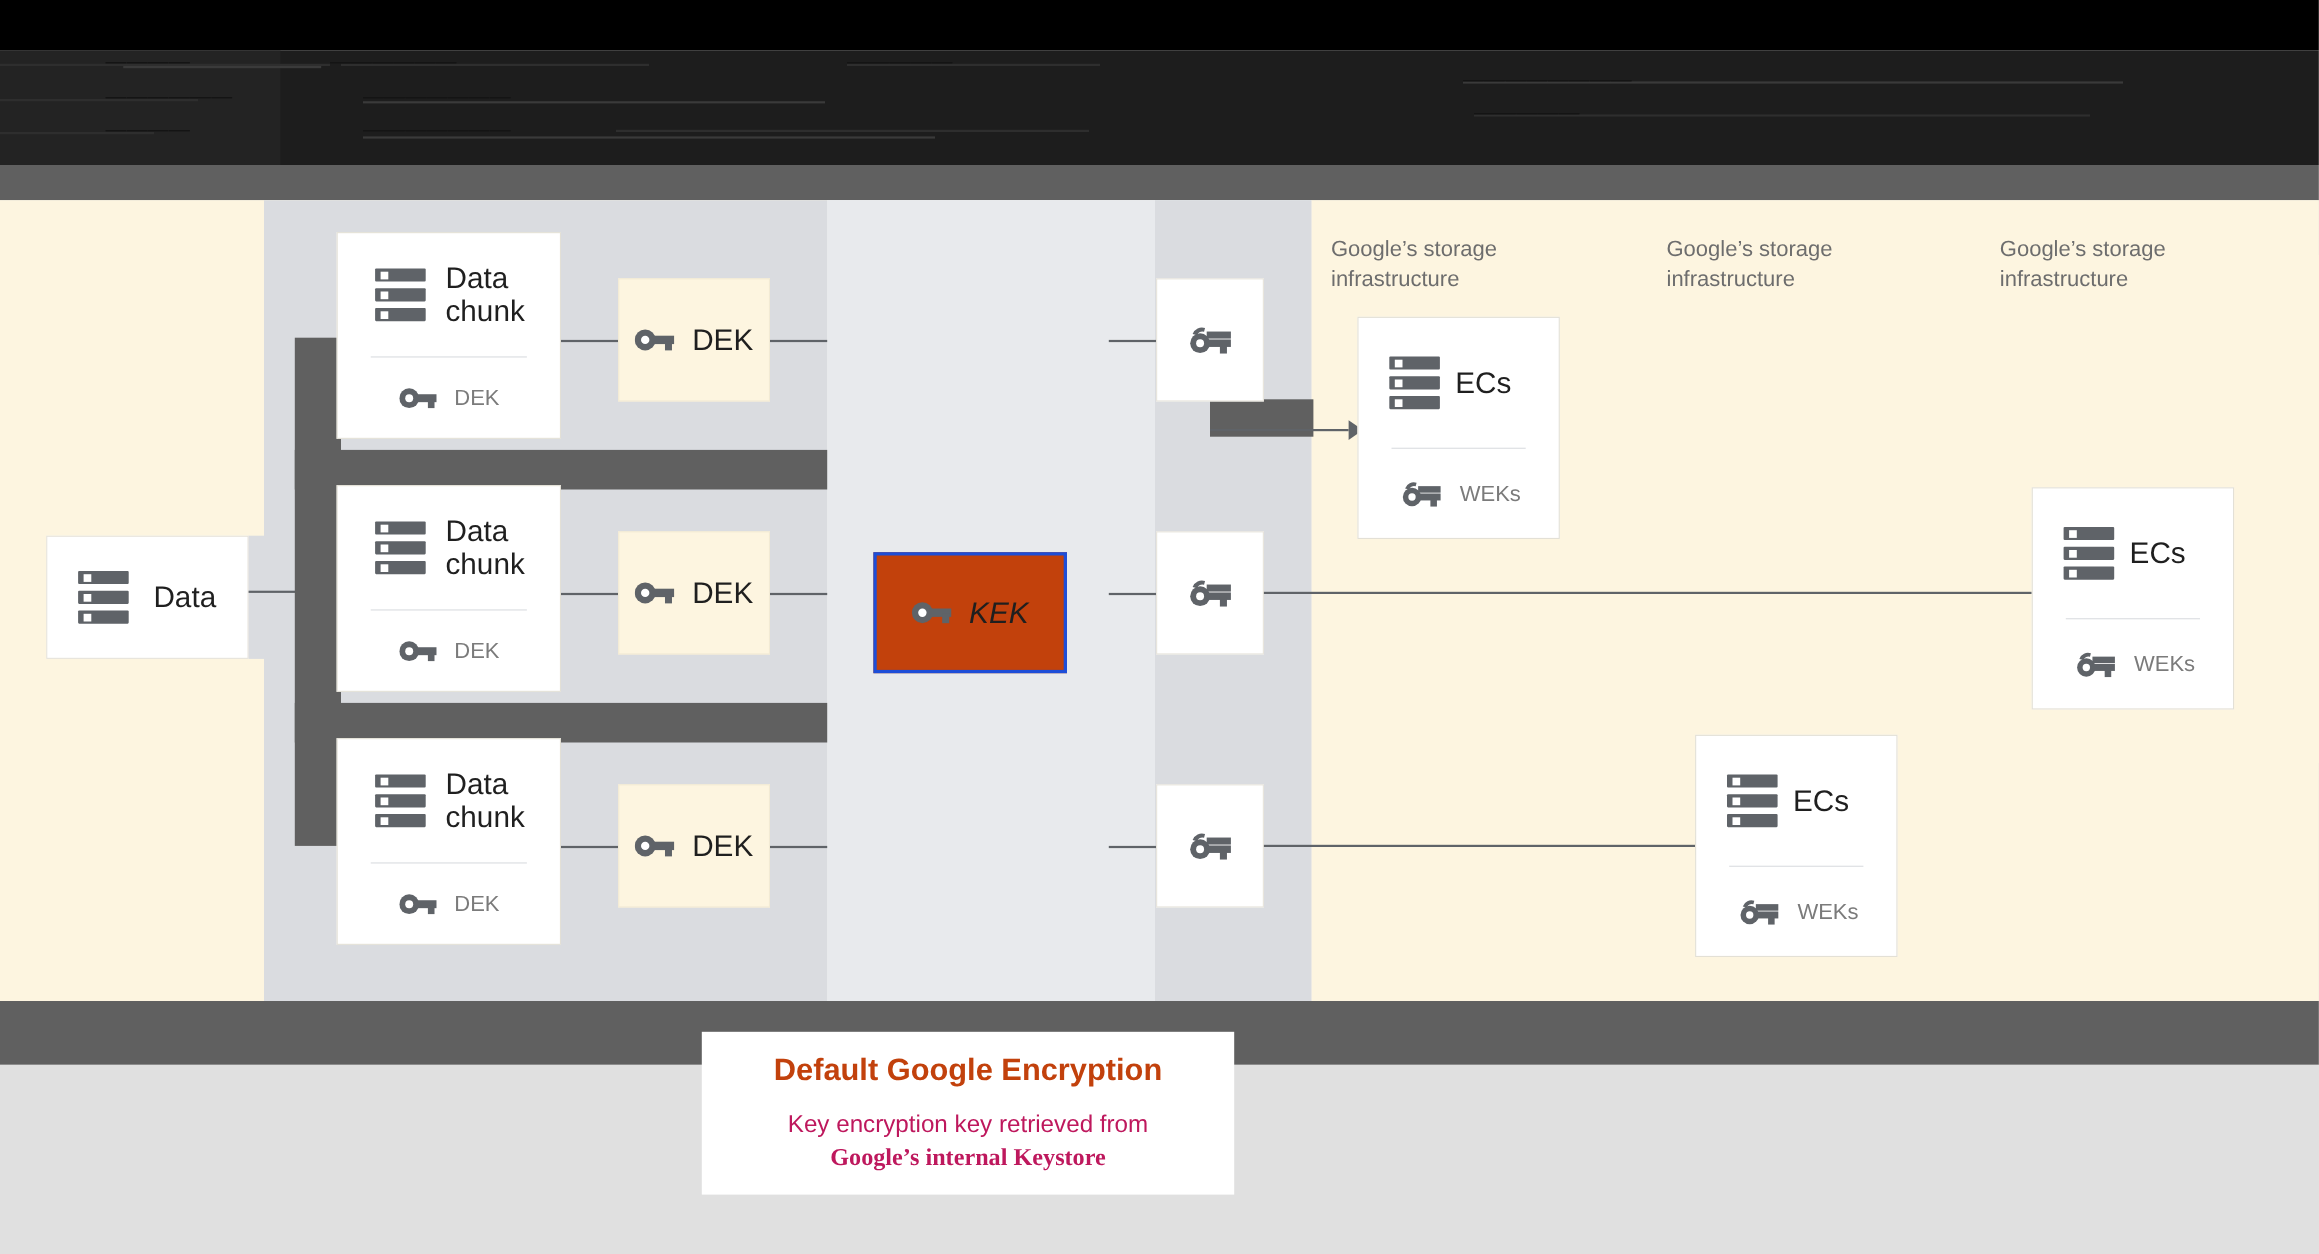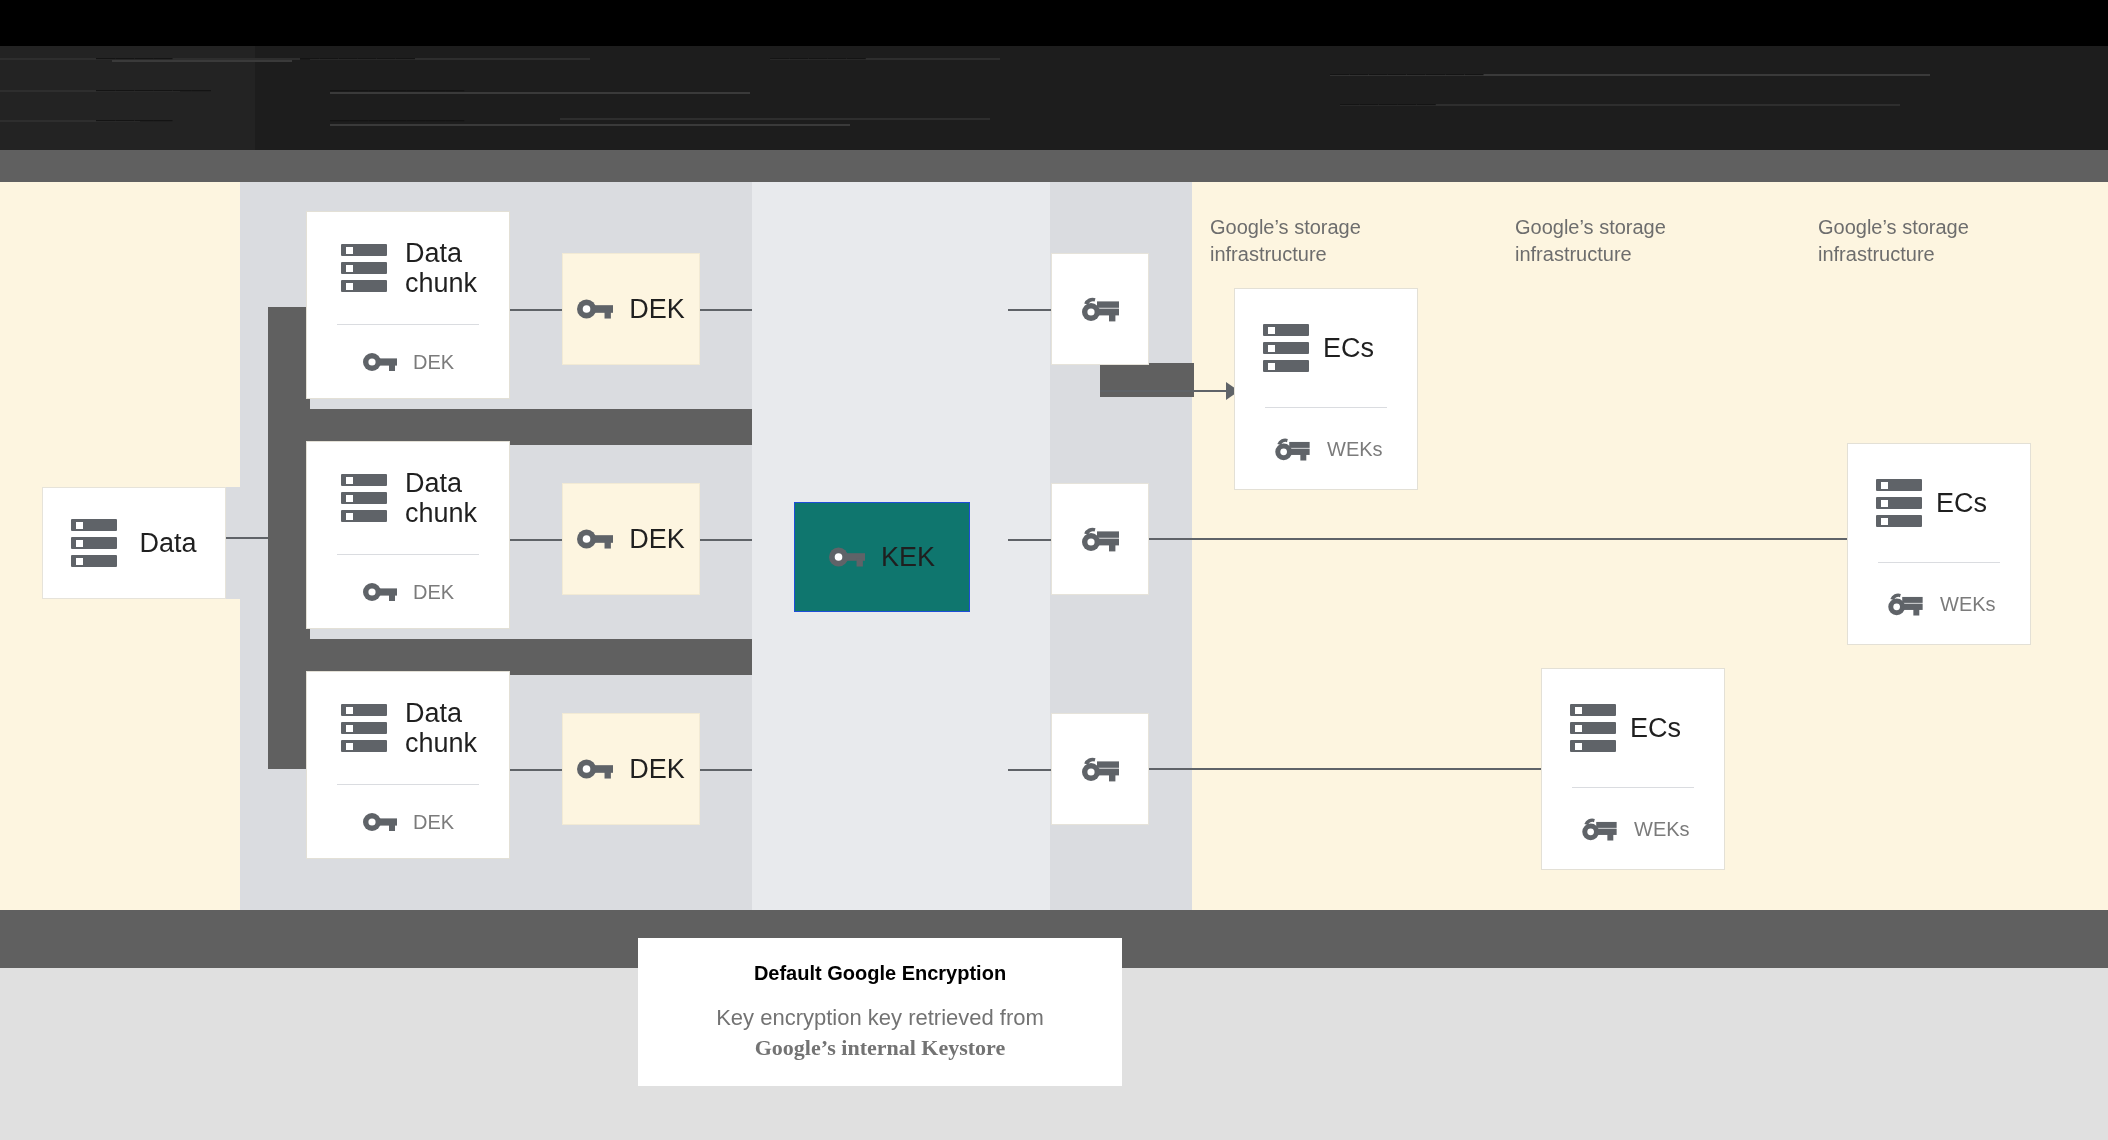--- a/index.html
+++ b/index.html
@@ -42,21 +42,21 @@
   .card .top-row{display:flex;align-items:center;gap:18px;padding:0 0 0 34px;}
   .divider{height:1px;background:#dadce0;margin:0 30px;}
   .bot-row{display:flex;align-items:center;gap:16px;padding:0 0 0 56px;}
   .card-title{font-size:27px;color:#1f1f1f;line-height:1.12;}
   .card-sub{font-size:20px;color:#7b7b7b;}
 
   
   .kbox{position:absolute;box-sizing:border-box;display:flex;align-items:center;justify-content:center;gap:16px;}
   .kbox.white{background:#fff;border:1px solid #e6e3da;}
   .kbox.cream{background:#fdf5e0;border:1px solid #f2ead4;}
-  .kbox.green{background:#0f766e;border:1px solid #1d4ed8;}
+  .kbox.green{background:#c2410c;border:3px solid #1d4ed8;font-style:italic;}
   .kbox-label{font-size:27px;color:#1f1f1f;}
 
   
   .srv{display:inline-block;width:46px;height:48px;flex:0 0 auto;}
   .srv i{display:block;width:46px;height:12px;background:#5f6368;margin-bottom:6px;position:relative;border-radius:1px;}
   .srv i:last-child{margin-bottom:0;}
   .srv i::before{content:"";position:absolute;left:5px;top:3px;width:7px;height:7px;background:#fff;}
 
   .keyi{display:inline-block;flex:0 0 auto;}
 
@@ -67,22 +67,22 @@
 
   
   .redact{position:absolute;background:#606060;}
 
   
   .storelbl{position:absolute;font-size:20px;line-height:1.35;color:#6d6d6d;white-space:pre-line;}
 
   
   .caption{position:absolute;left:638px;top:938px;width:484px;height:148px;background:#fff;
            display:flex;flex-direction:column;align-items:center;justify-content:center;gap:18px;}
-  .cap-title{font-size:20px;font-weight:bold;color:#000000;}
-  .cap-body{font-size:22px;color:#737373;text-align:center;line-height:1.35;}
+  .cap-title{font-size:28px;font-weight:bold;color:#c2410c;}
+  .cap-body{font-size:22px;color:#be185d;text-align:center;line-height:1.35;}
   .cap-body b{font-weight:bold;font-family:Liberation Serif, serif;}
 </style>
 </head>
 <body>
 
 <div class="stage">
 
   <div class="topblack"></div>
   <div class="topdark"></div>
   <div class="topdark2"></div>

